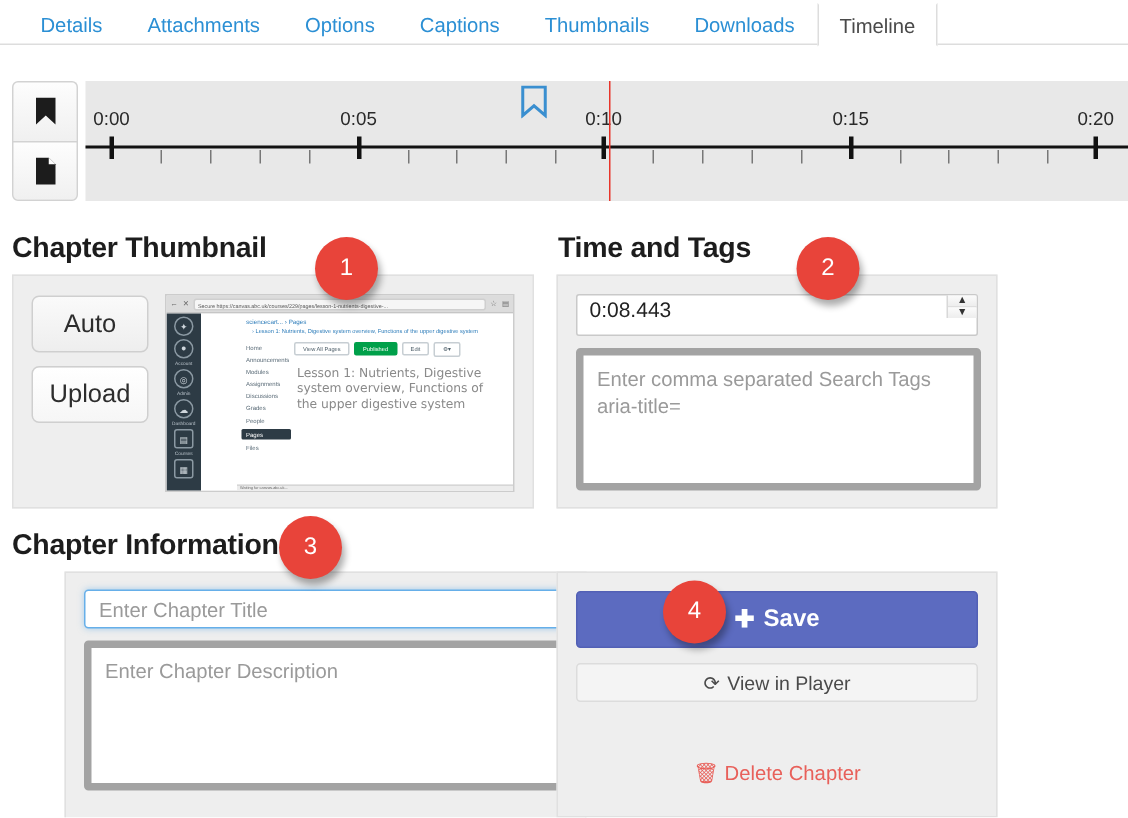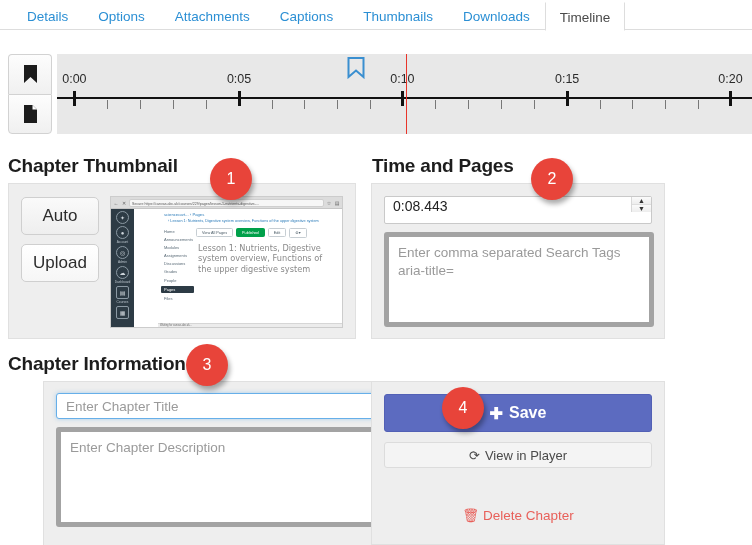--- a/index.html
+++ b/index.html
@@ -217,22 +217,22 @@
   }
 </style>
 </head>
 <body>
 
 <div id="root">
 
   <div class="tabbar">
     <div class="tabs">
       <div class="tab">Details</div>
+      <div class="tab">Attachments</div>
       <div class="tab">Options</div>
-      <div class="tab">Attachments</div>
       <div class="tab">Captions</div>
       <div class="tab">Thumbnails</div>
       <div class="tab">Downloads</div>
       <div class="tab active">Timeline</div>
       <div class="tab-spacer"></div>
     </div>
   </div>
 
   <div class="timeline-wrap">
 
@@ -358,21 +358,21 @@
               </div>
               <div class="tb-title">Lesson 1: Nutrients, Digestive system overview, Functions of the upper digestive system</div>
             </div>
           </div>
           <div class="tb-statusbar">Waiting for canvas.abc.uk...</div>
         </div>
       </div>
     </div>
   </div>
 
-  <div class="heading" style="left:372px; top:155px;">Time and Pages</div>
+  <div class="heading" style="left:372px; top:155px;">Time and Tags</div>
   <div class="badge" style="left:531px; top:158px;">2</div>
 
   <div class="panel" style="left:371px; top:183px; width:294px; height:156px;">
     <div class="time-field">
       <input type="text" value="0:08.443" style="">
       <div class="spinner">
         <div class="spin-up">▲</div>
         <div class="spin-dn">▼</div>
       </div>
     </div>

